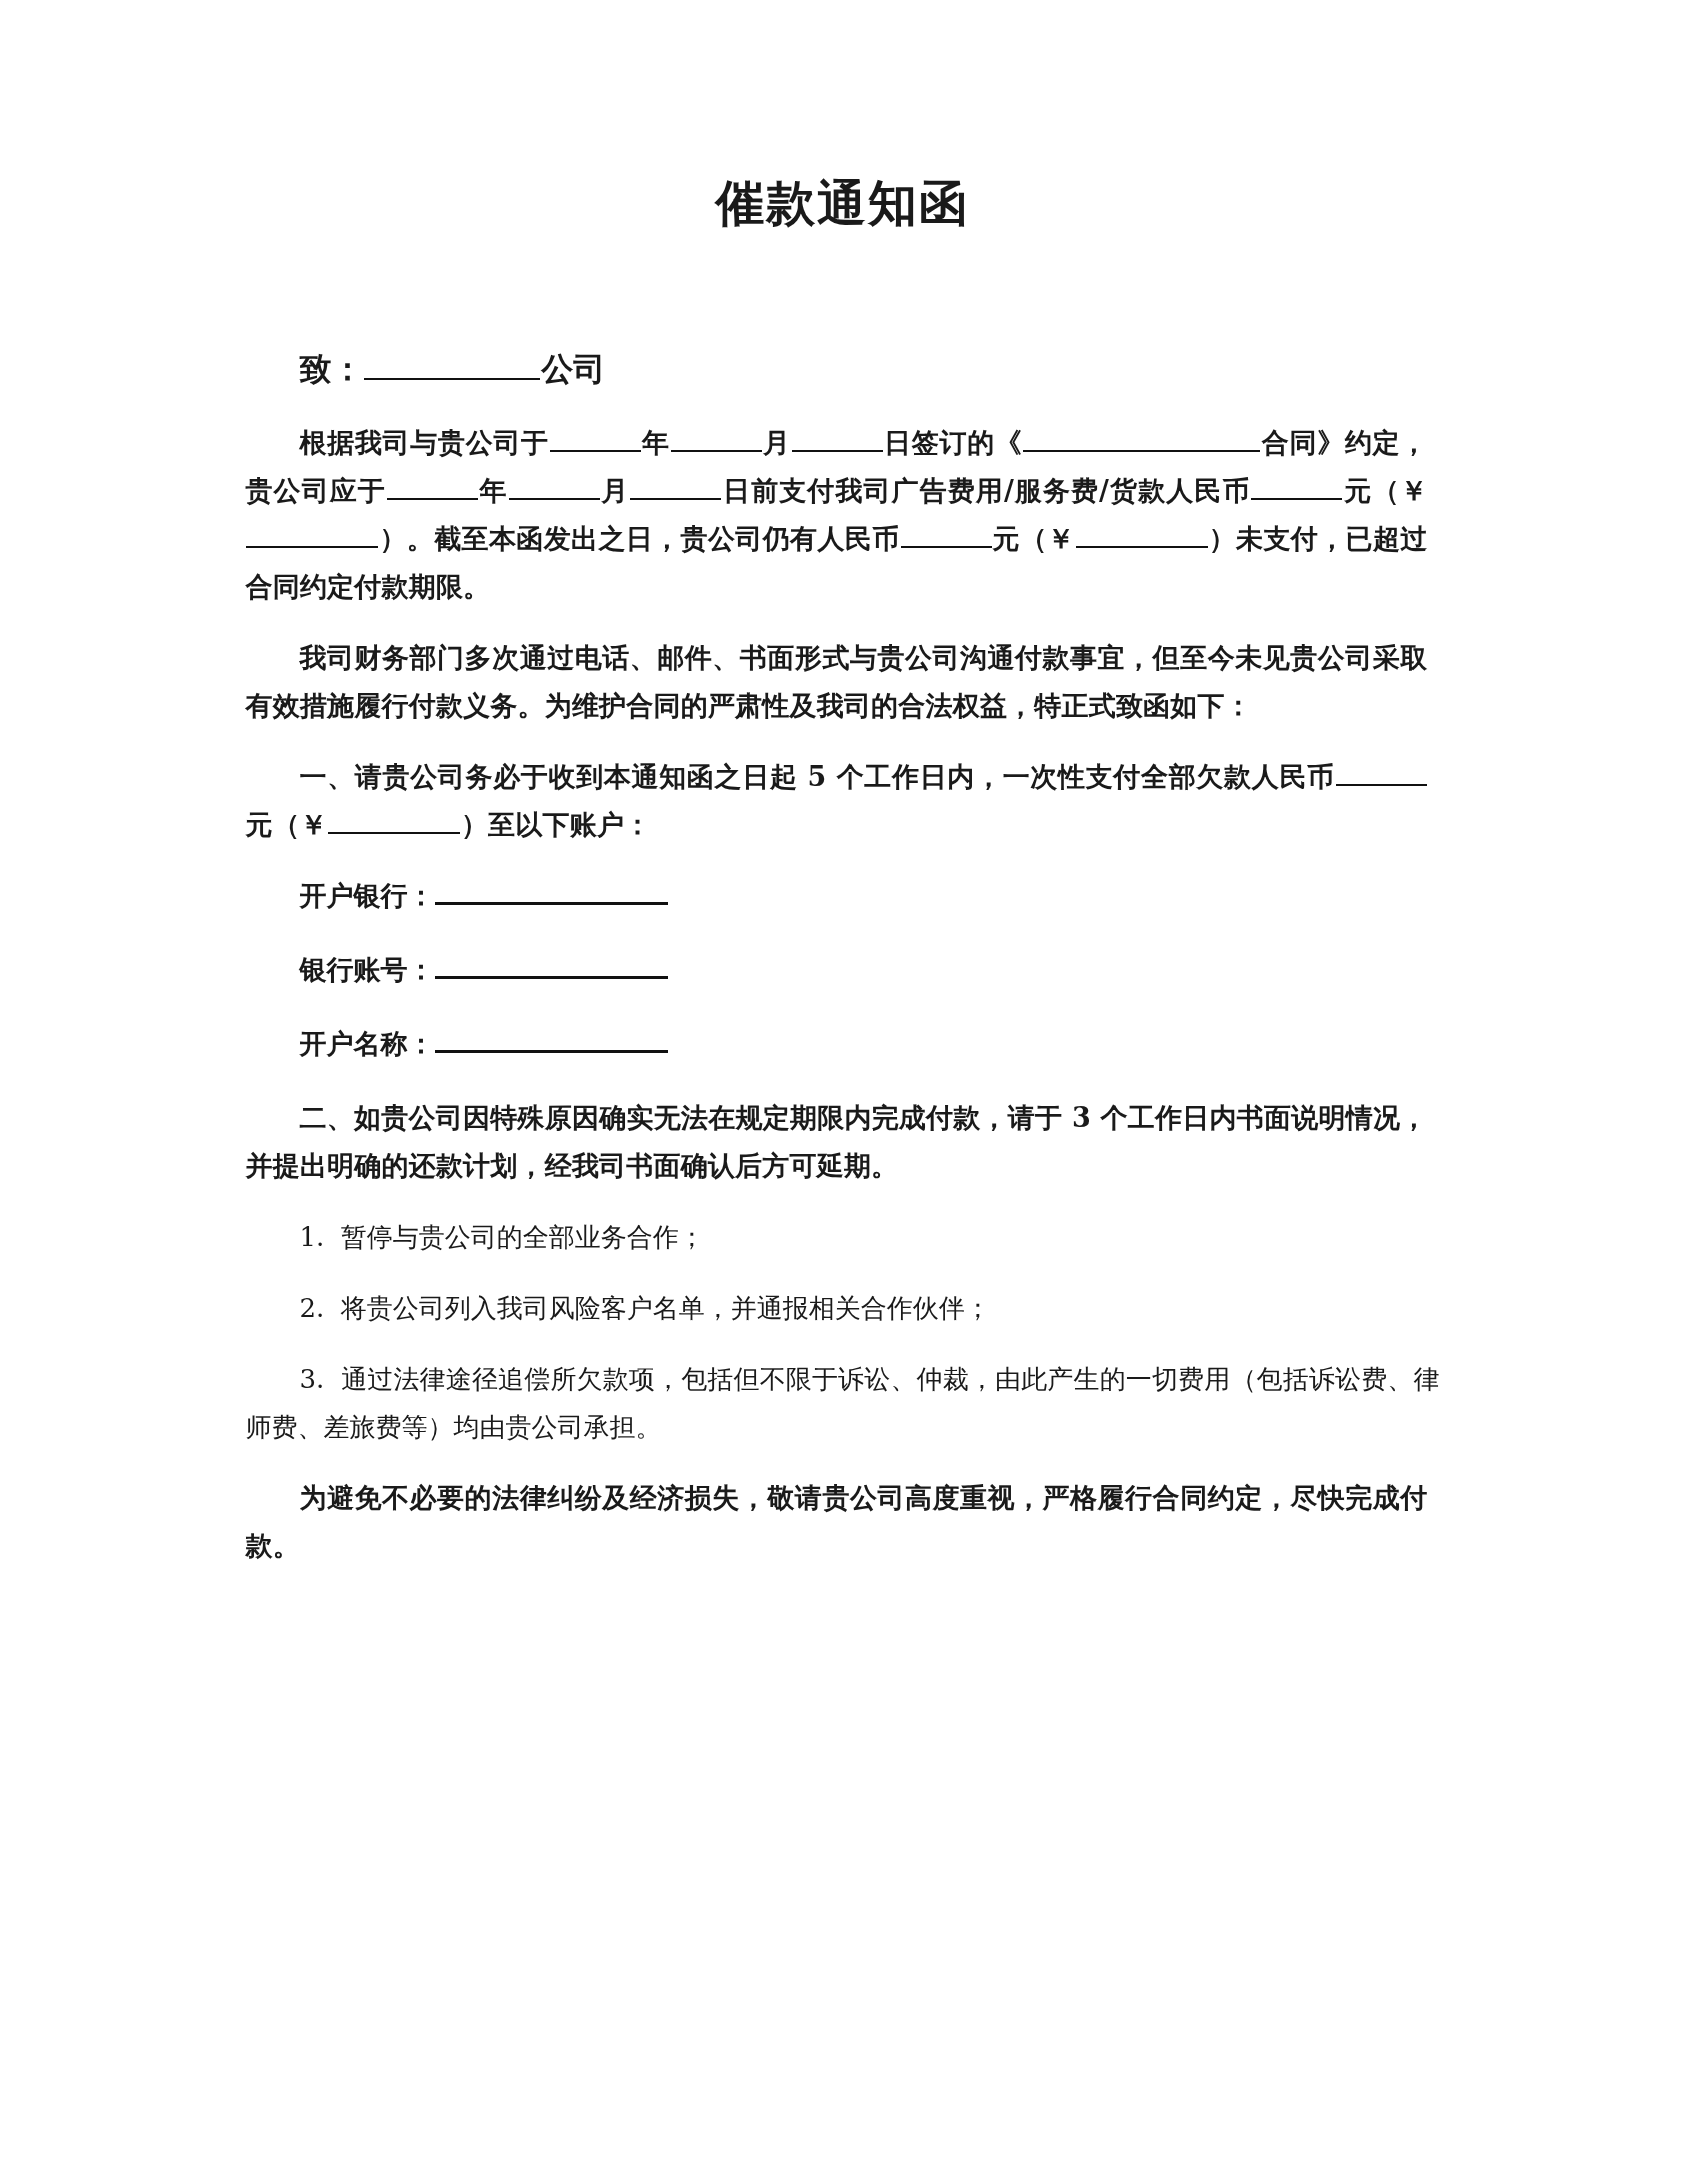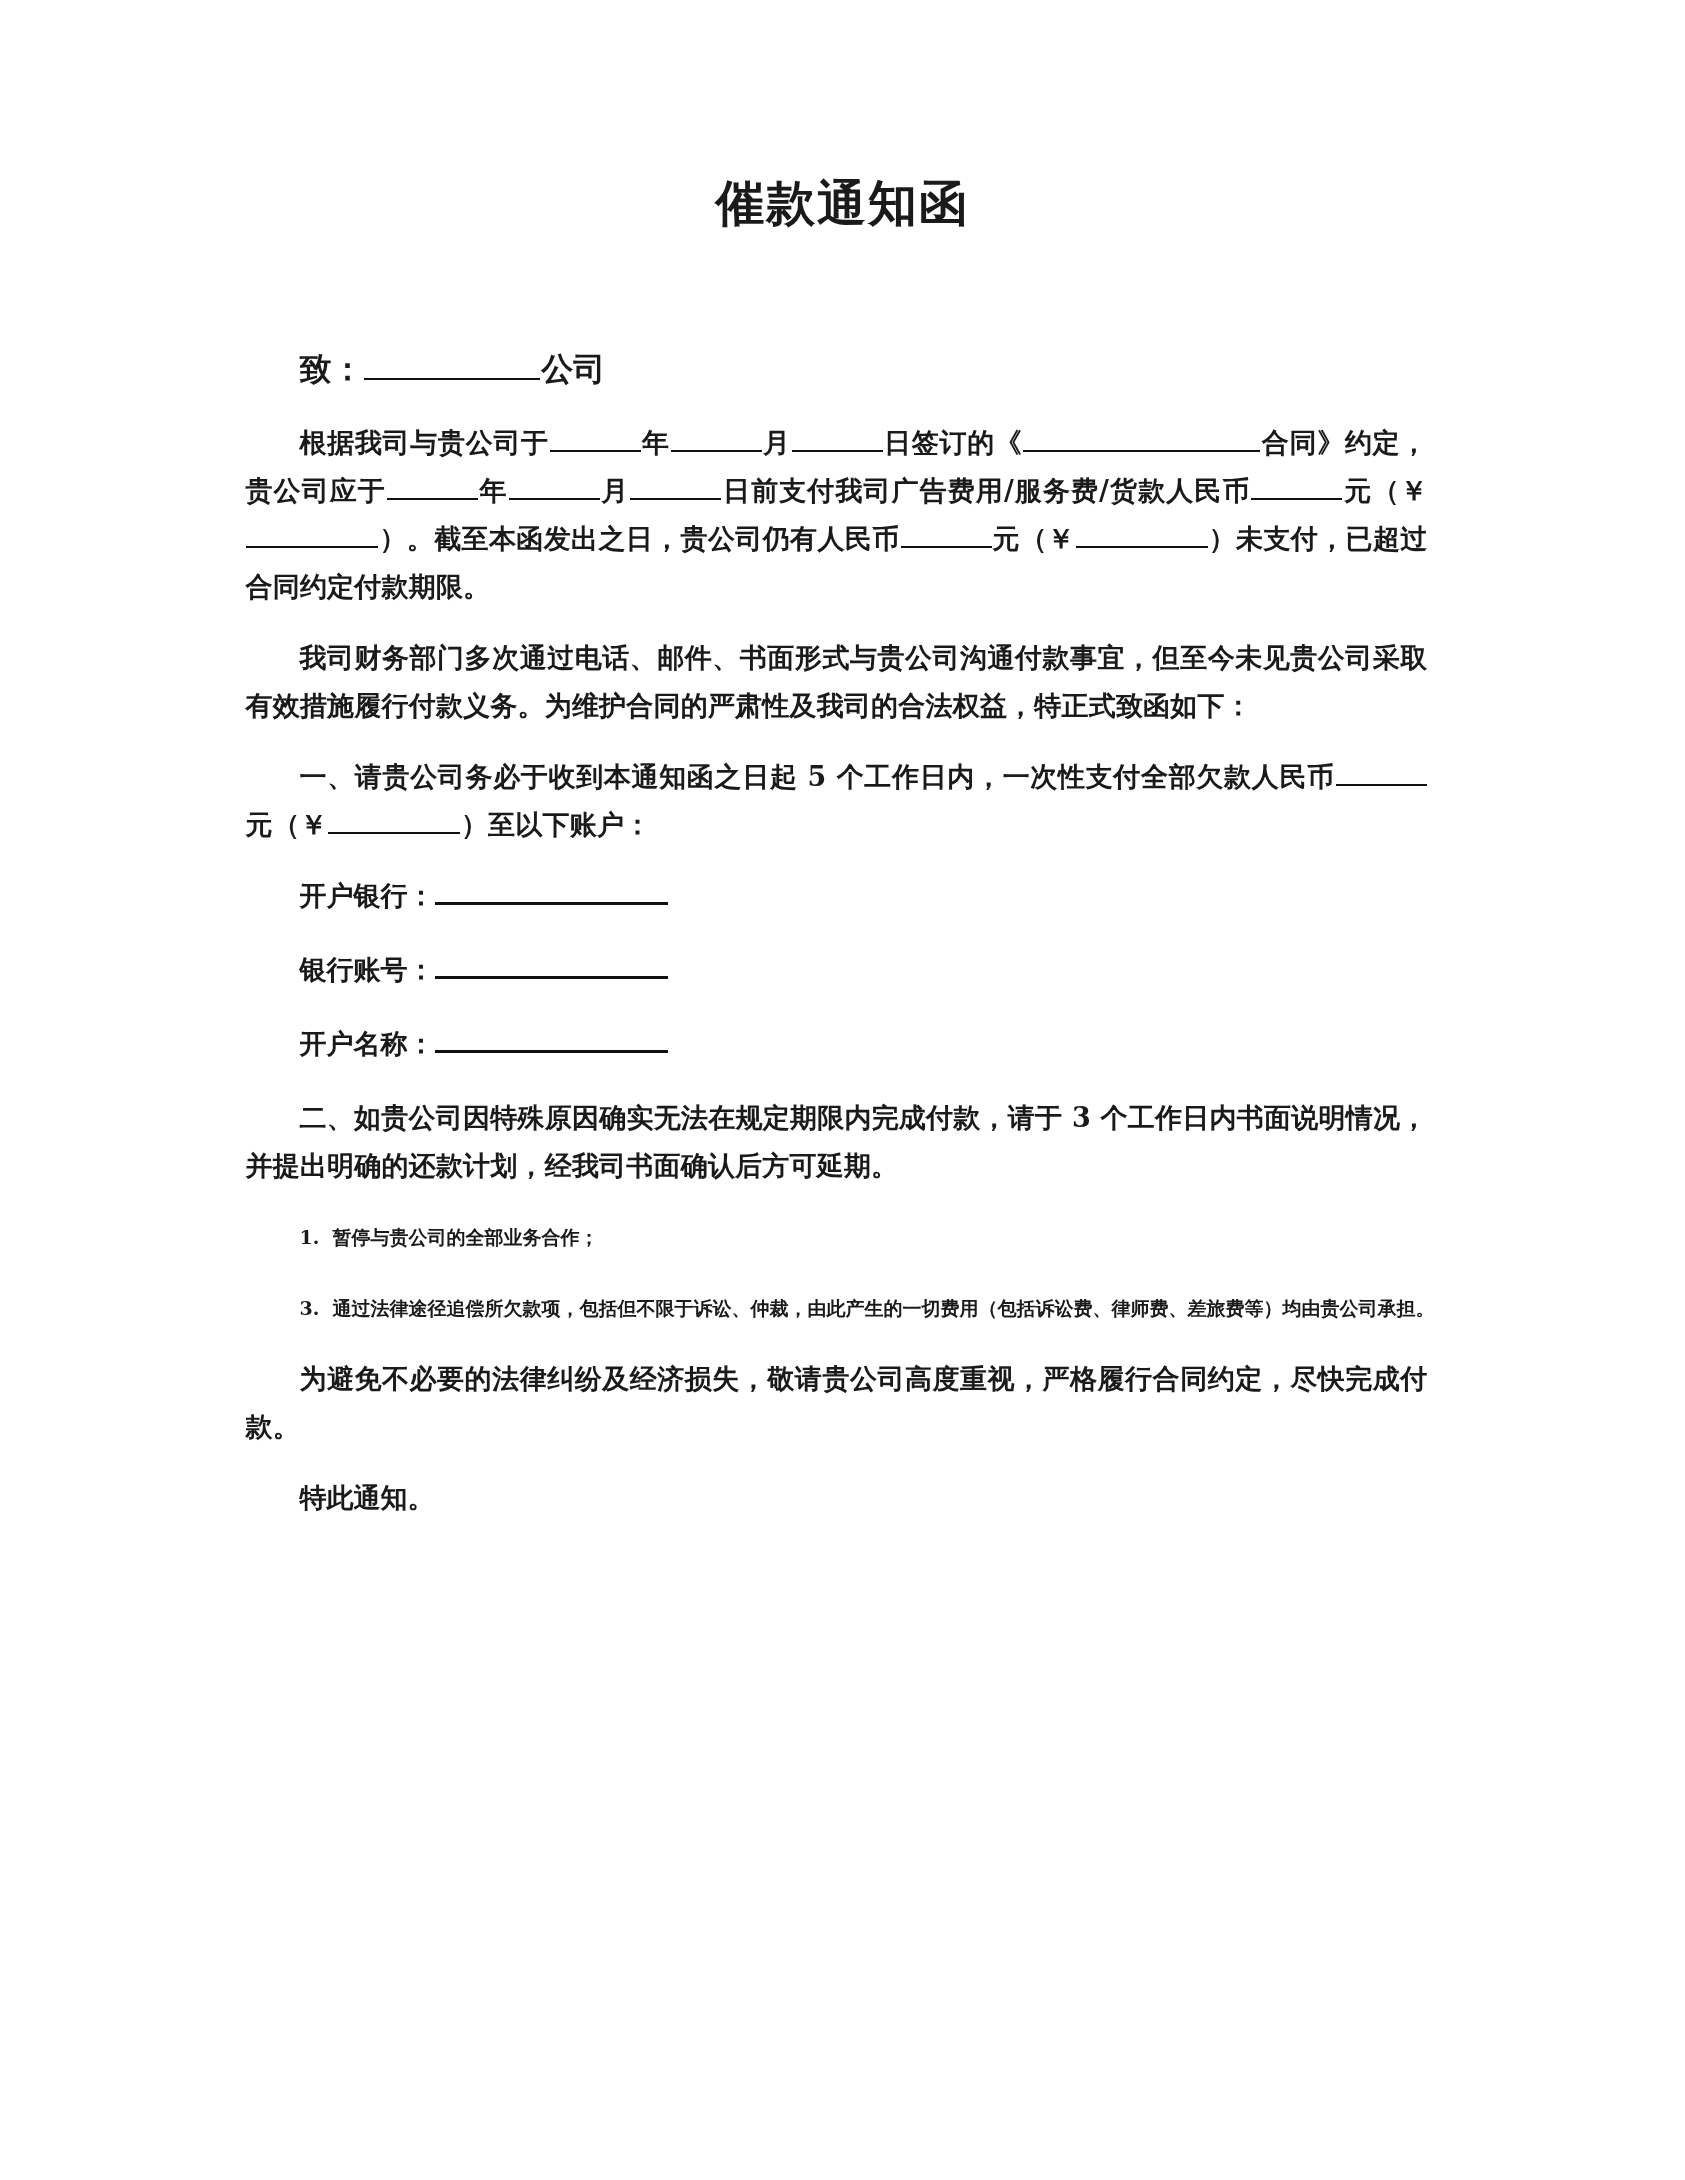--- a/index.html
+++ b/index.html
@@ -62,27 +62,27 @@
   }
   .bank-line {
     font-size: 27px;
     line-height: 48px;
     margin: 0 0 26px 0;
     text-indent: 54px;
     font-weight: 600;
     white-space: nowrap;
   }
   .list-item {
-    font-size: 19px;
+    font-size: 26px;
     line-height: 48px;
     margin: 0 0 23px 0;
     text-indent: 54px;
     text-align: justify;
     text-justify: inter-ideograph;
-    font-weight: 700;
+    font-weight: 400;
     word-break: break-all;
   }
   .closing {
     font-size: 27px;
     line-height: 48px;
     margin: 0 0 23px 0;
     text-indent: 54px;
     font-weight: 600;
   }
   .blank {
@@ -120,20 +120,21 @@
 
     <p class="bank-line"><span>银行账号：</span><span class="blank blank-field"></span></p>
 
     <p class="bank-line"><span>开户名称：</span><span class="blank blank-field"></span></p>
 
     <p class="para indent">二、如贵公司因特殊原因确实无法在规定期限内完成付款，请于 3 个工作日内书面说明情况，并提出明确的还款计划，经我司书面确认后方可延期。</p>
 
 
     <p class="list-item"><span class="num">1.</span>&nbsp;&nbsp;<span>暂停与贵公司的全部业务合作；</span></p>
 
+    <p class="list-item"><span class="num">2.</span>&nbsp;&nbsp;<span>将贵公司列入我司风险客户名单，并通报相关合作伙伴；</span></p>
 
     <p class="list-item"><span class="num">3.</span>&nbsp;&nbsp;<span>通过法律途径追偿所欠款项，包括但不限于诉讼、仲裁，由此产生的一切费用（包括诉讼费、律师费、差旅费等）均由贵公司承担。</span></p>
 
     <p class="para indent">为避免不必要的法律纠纷及经济损失，敬请贵公司高度重视，严格履行合同约定，尽快完成付款。</p>
 
     <p class="closing">特此通知。</p>
 
   </div>
 </div>
 

